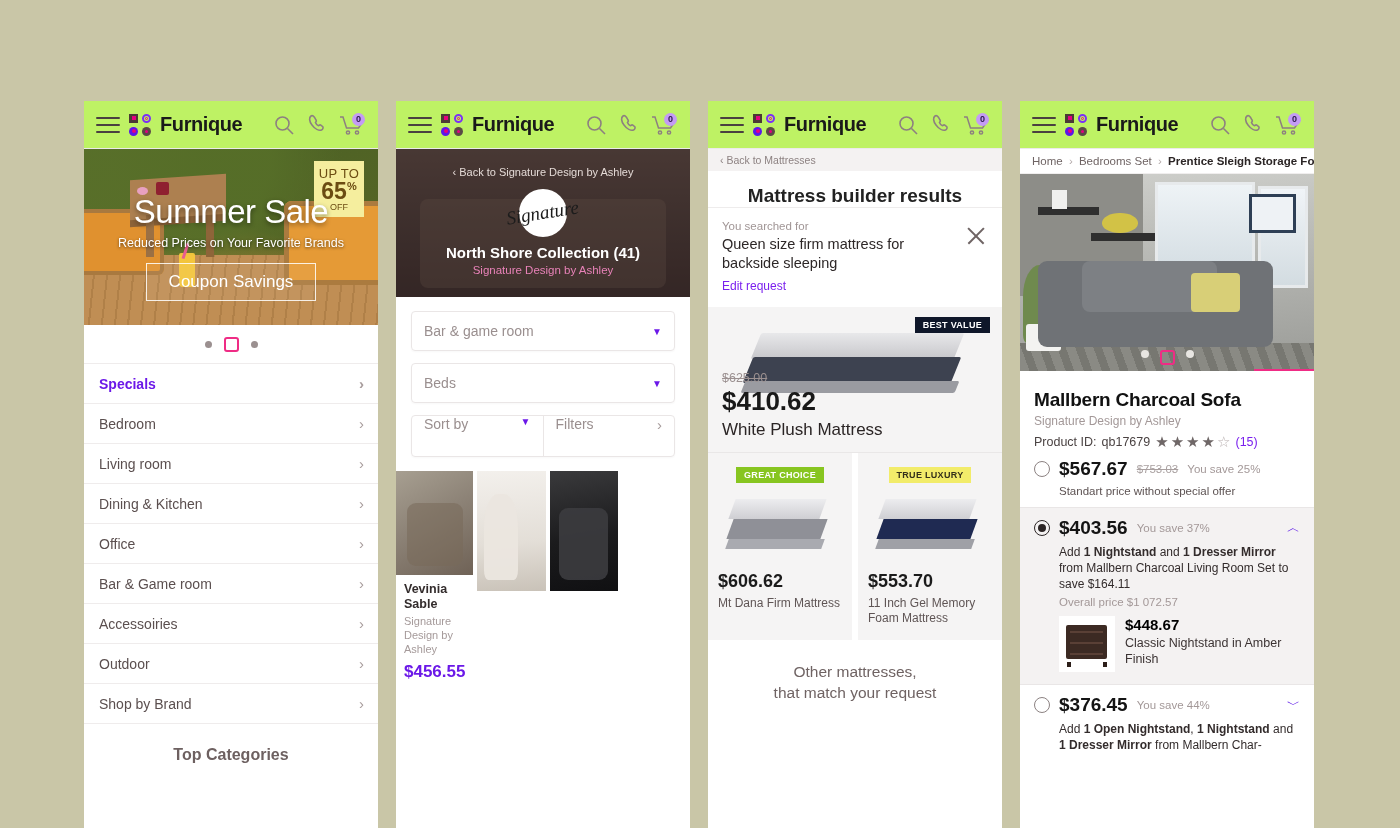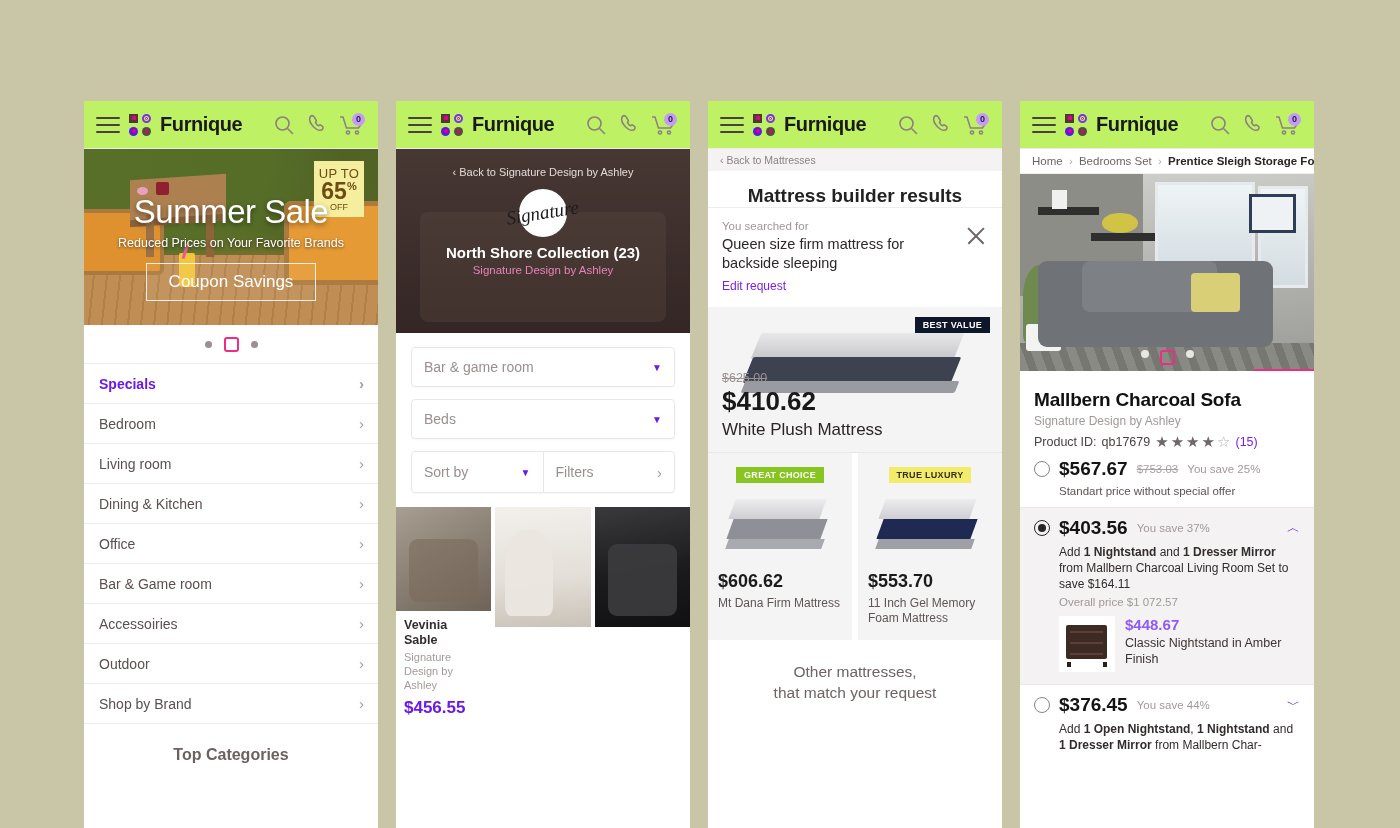--- a/index.html
+++ b/index.html
@@ -90,43 +90,43 @@
   .navlist{background:#fff;}
   .navrow{
     height:40px;display:flex;align-items:center;justify-content:space-between;
     padding:0 14px 0 15px;border-top:1px solid #efecec;font-size:14px;color:#5b4f4f;cursor:pointer;
   }
   .navrow.first{color:#6b18e8;font-weight:bold;}
   .chev{color:#a79c9c;font-size:15px;}
   .topcat{text-align:center;font-size:16px;font-weight:bold;color:#6d6060;padding-top:22px;border-top:1px solid #efecec;}
 
   
-  .collhero{height:184px;position:relative;overflow:hidden;background:#4c1d95;}
+  .collhero{height:148px;position:relative;overflow:hidden;background:#4c1d95;}
   .collhero .bgimg{position:absolute;inset:0;
     background:linear-gradient(180deg,#6b584d 0%,#51413a 55%,#3e302b 100%);opacity:.95;}
   .collhero .bgsofa{position:absolute;left:8%;bottom:6%;width:84%;height:60%;background:rgba(160,136,118,.28);border-radius:8px;}
   .collhero .ov{position:absolute;inset:0;background:rgba(42,30,26,.52);}
   .coll-in{position:relative;z-index:2;text-align:center;padding-top:17px;}
   .coll-back{font-size:11px;color:#e4dad6;cursor:pointer;}
   .coll-logo{width:48px;height:48px;border-radius:50%;background:#fff;margin:11px auto 0;
      display:flex;align-items:center;justify-content:center;}
   .coll-logo span{font-family:"Liberation Serif",serif;font-style:italic;font-size:19px;color:#1c1c1c;transform:rotate(-9deg);}
   .coll-name{font-size:15px;font-weight:bold;color:#fff;margin-top:7px;}
   .coll-brand{font-size:11.5px;color:#e882b8;margin-top:3px;}
   .filters-area{padding:14px 15px 8px;background:#fff;}
   .selectbox{
     height:40px;border:1px solid #eae6e6;border-radius:4px;display:flex;align-items:center;
     padding:0 12px;margin-bottom:12px;font-size:14px;color:#9a8f8f;cursor:pointer;
     box-shadow:0 1px 2px rgba(0,0,0,.03);
   }
   .selectbox .caret{margin-left:auto;color:#6b18e8;font-size:10px;}
   .dual{display:flex;border:1px solid #eae6e6;border-radius:4px;overflow:hidden;box-shadow:0 1px 2px rgba(0,0,0,.03);}
-  .dual > div{flex:1;height:40px;display:flex;align-items:center;padding:0 12px;font-size:14px;color:#9a8f8f;cursor:pointer;}
+  .dual > div{flex:1;height:40px;display:flex;align-items:flex-start;padding:0 12px;font-size:14px;color:#9a8f8f;cursor:pointer;}
   .dual > div:first-child{border-right:1px solid #eae6e6;}
-  .grid2{display:grid;grid-template-columns:1fr 1fr 1fr;column-gap:4px;padding:6px 0 0;}
+  .grid2{display:grid;grid-template-columns:1fr 1fr 1fr 1fr;column-gap:4px;padding:6px 0 0;}
   .pcard{padding:0 0 6px;}
   .pimg{height:104px;position:relative;overflow:hidden;background:#cfc8c2;}
   .pimg.a{background:linear-gradient(150deg,#a79f91 0%,#8d8377 45%,#6f6256 100%);}
   .pimg.b{background:linear-gradient(160deg,#d6d2cc 0%,#b5b0aa 50%,#2a2a2c 100%);}
   .pimg.c{background:linear-gradient(175deg,#f3f0ec 0%,#e3ded7 60%,#c9c2b8 100%);}
   .pimg.d{background:linear-gradient(170deg,#3a3a3c 0%,#1b1b1d 55%,#101012 100%);}
   .chairShape{position:absolute;left:14%;bottom:9%;width:72%;height:60%;background:rgba(120,105,90,.55);border-radius:9px;}
   .pimg.b .chairShape{background:rgba(200,195,190,.5);}
   .pimg.c .chairShape{background:rgba(235,230,223,.95);border-radius:40% 40% 12% 12%;left:10%;width:50%;height:72%;}
   .pimg.d .chairShape{background:rgba(60,60,63,.9);}
@@ -219,21 +219,21 @@
   .opt-note{font-size:11.5px;color:#5d5353;padding:5px 0 0 25px;}
   .opt-desc{font-size:12px;color:#332c2c;line-height:1.35;padding:5px 0 0 25px;}
   .opt-desc b{font-weight:bold;}
   .opt-overall{font-size:11.5px;color:#a39898;padding:3px 0 0 25px;}
   .addon{display:flex;gap:10px;padding:8px 0 2px 25px;align-items:flex-start;}
   .addon-img{width:56px;height:56px;background:#fff;flex:0 0 56px;position:relative;overflow:hidden;}
   .addon-img .ns{position:absolute;left:12%;top:16%;width:74%;height:62%;background:#3c2a23;border-radius:2px;}
   .addon-img .ns::after{content:"";position:absolute;left:10%;top:18%;width:80%;height:6%;background:#5a4036;box-shadow:0 11px 0 #5a4036, 0 22px 0 #5a4036;}
   .addon-img .nl{position:absolute;left:14%;bottom:8%;width:8%;height:10%;background:#2c1e19;}
   .addon-img .nr{position:absolute;right:14%;bottom:8%;width:8%;height:10%;background:#2c1e19;}
-  .addon-p{font-size:15px;font-weight:bold;color:#8b5cf6;}
+  .addon-p{font-size:15px;font-weight:bold;color:#000000;}
   .addon-n{font-size:12.5px;color:#3b3333;line-height:1.3;padding-top:2px;}
 </style>
 </head>
 <body>
 
 <div class="stage">
 
   <div class="phone">
     <div class="hdr">
       <div class="burger">
@@ -378,21 +378,21 @@
 
     <div class="collhero">
       <div class="bgimg"></div>
       <div class="bgsofa"></div>
       <div class="ov"></div>
       <div class="coll-in">
         <div class="coll-back">‹ Back to Signature Design by Ashley</div>
         <div class="coll-logo">
           <span>Signature</span>
         </div>
-        <div class="coll-name">North Shore Collection (23)</div>
+        <div class="coll-name">North Shore Collection (41)</div>
         <div class="coll-brand">Signature Design by Ashley</div>
       </div>
     </div>
 
     <div class="filters-area">
       <div class="selectbox">
         <span>Bar &amp; game room</span>
         <span class="caret">▼</span>
       </div>
       <div class="selectbox">

